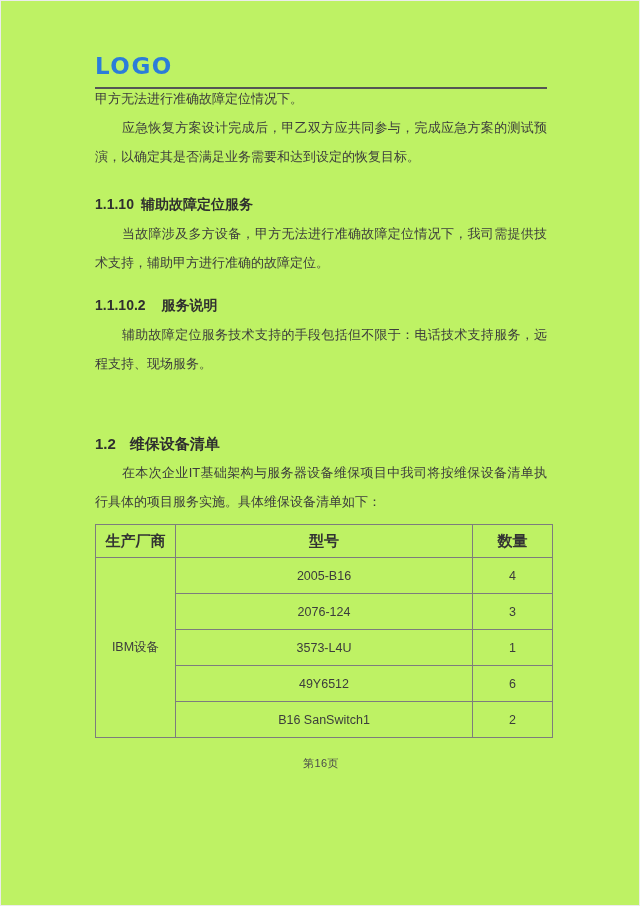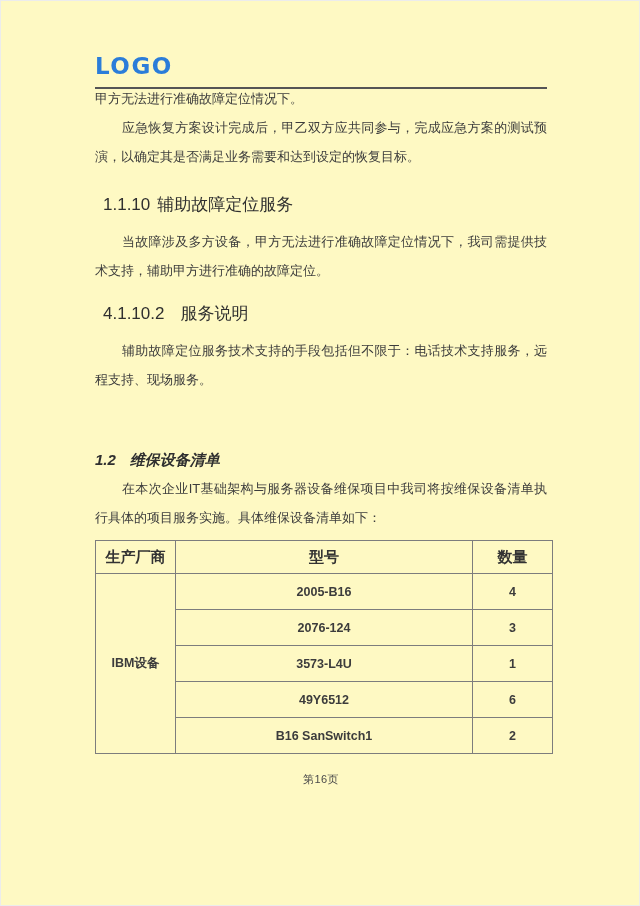--- a/index.html
+++ b/index.html
@@ -1,48 +1,48 @@
 <!DOCTYPE html>
 <html style="--logo-blue: #2b7dd9; --text-color: #3a3a3a; --table-border: #7d7d7d;"><head>
 <meta charset="utf-8">
 <style>
   html,body{margin:0;padding:0;background:#ffffff;}
   .page{
-    position:relative;width:640px;height:906px;background:#fef9c3;
+    position:relative;width:640px;height:906px;background:#bef264;
     box-sizing:border-box;border:1px solid #ececec;overflow:hidden;
     font-family:"Liberation Sans","DejaVu Sans",sans-serif;
     color:var(--text-color,#3a3a3a);
   }
   .content{position:absolute;left:94px;top:52px;width:452px;}
   .logo{
     font-family:"DejaVu Sans","Liberation Sans",sans-serif;
     font-size:23px;font-weight:800;letter-spacing:1.5px;line-height:26px;
     color:var(--logo-blue,#2b7dd9);
   }
   .rule{border-top:2px solid #555;margin-top:8px;height:0;}
   p.body{margin:0;font-size:13px;line-height:29px;text-align:justify;color:#3c3c3c;}
   p.cont{margin-top:-5px;}
   p.ind{text-indent:27px;}
-  .h13{margin:8px;font-size:17px;font-weight:400;color:#2f2f2f;line-height:29px;}
-  .h15{margin:0;font-size:15px;font-weight:700;color:#2f2f2f;line-height:29px;font-style:italic;}
+  .h13{margin:0;font-size:14px;font-weight:700;color:#2f2f2f;line-height:29px;}
+  .h15{margin:0;font-size:15px;font-weight:700;color:#2f2f2f;line-height:29px;}
   .hnum{margin-right:7px;}
   .hnum-wide{margin-right:16px;}
   .hnum-mid{margin-right:14px;}
   .mt19{margin-top:19px;} .mt10{margin-top:10px;} .mt5{margin-top:5px;}
   .mt14{margin-top:14px;} .mt4{margin-top:4px;} .mt51{margin-top:51px;}
   .mt18{margin-top:18px;}
   table.equip{
     border-collapse:collapse;margin-top:8px;width:457px;table-layout:fixed;
   }
   .equip th,.equip td{
     border:1px solid var(--table-border,#7d7d7d);
     text-align:center;vertical-align:middle;padding:0;overflow:hidden;
   }
   .equip th{font-size:15px;font-weight:700;color:#333;height:32px;}
-  .equip td{font-size:12.5px;color:#3c3c3c;height:35px;font-weight:bold;}
+  .equip td{font-size:12.5px;color:#3c3c3c;height:35px;}
   .col-vendor{width:80px;} .col-model{width:297px;} .col-qty{width:80px;}
   .footer{margin-top:18px;text-align:center;font-size:11px;color:#4a4a4a;letter-spacing:0.5px;}
 </style>
 </head>
 <body>
 
 <div class="page">
   <div class="content">
 
     <div class="logo">LOGO</div>
@@ -52,21 +52,21 @@
     <p class="body ind">应急恢复方案设计完成后，甲乙双方应共同参与，完成应急方案的测试预演，以确定其是否满足业务需要和达到设定的恢复目标。</p>
 
     <h3 class="h13 mt19">
       <span class="hnum">1.1.10</span><span>辅助故障定位服务</span>
     </h3>
 
 
     <p class="body ind mt5">当故障涉及多方设备，甲方无法进行准确故障定位情况下，我司需提供技术支持，辅助甲方进行准确的故障定位。</p>
 
     <h4 class="h13 mt14">
-      <span class="hnum-wide">4.1.10.2</span><span>服务说明</span>
+      <span class="hnum-wide">1.1.10.2</span><span>服务说明</span>
     </h4>
 
     <p class="body ind mt4">辅助故障定位服务技术支持的手段包括但不限于：电话技术支持服务，远程支持、现场服务。</p>
 
     <h2 class="h15 mt51">
       <span class="hnum-mid">1.2</span><span>维保设备清单</span>
     </h2>
 
     <p class="body ind mt18">在本次企业IT基础架构与服务器设备维保项目中我司将按维保设备清单执行具体的项目服务实施。具体维保设备清单如下：</p>
 

